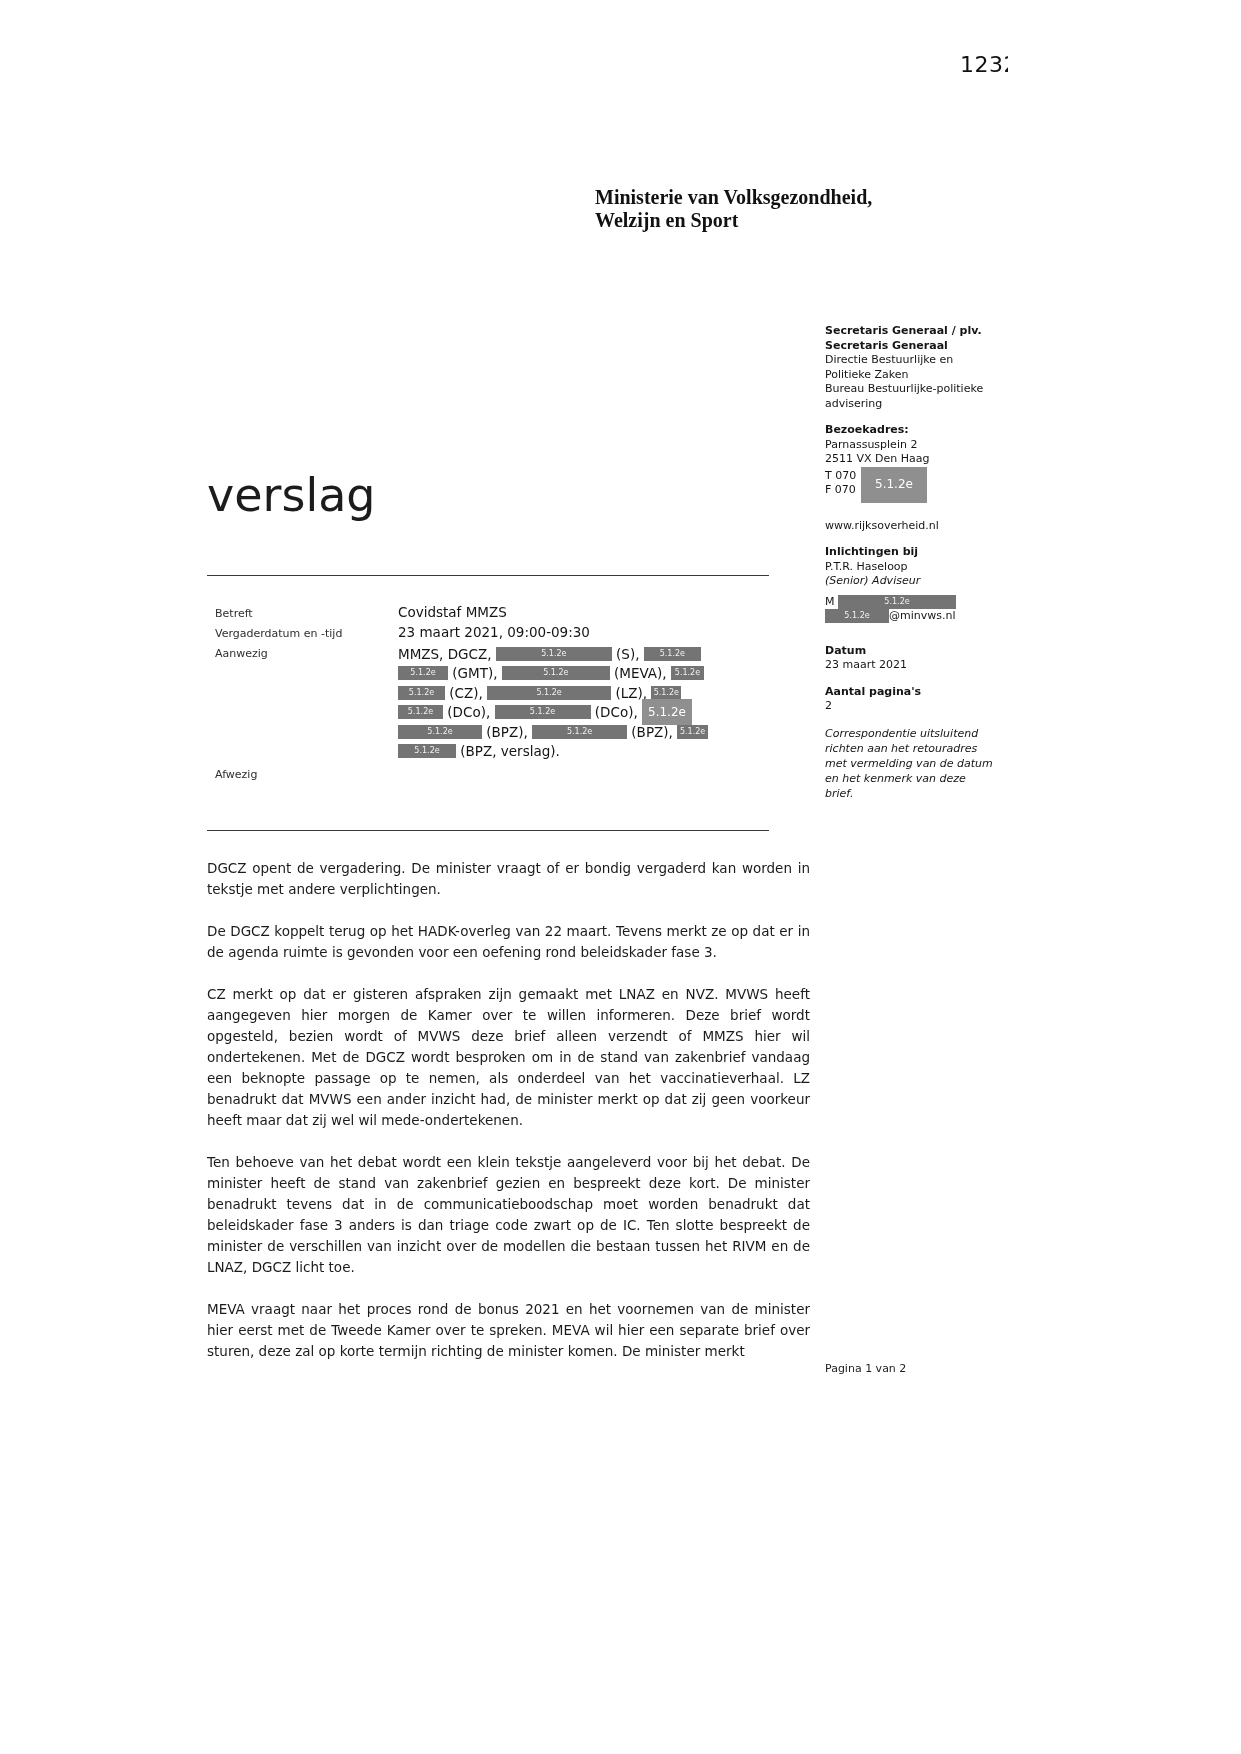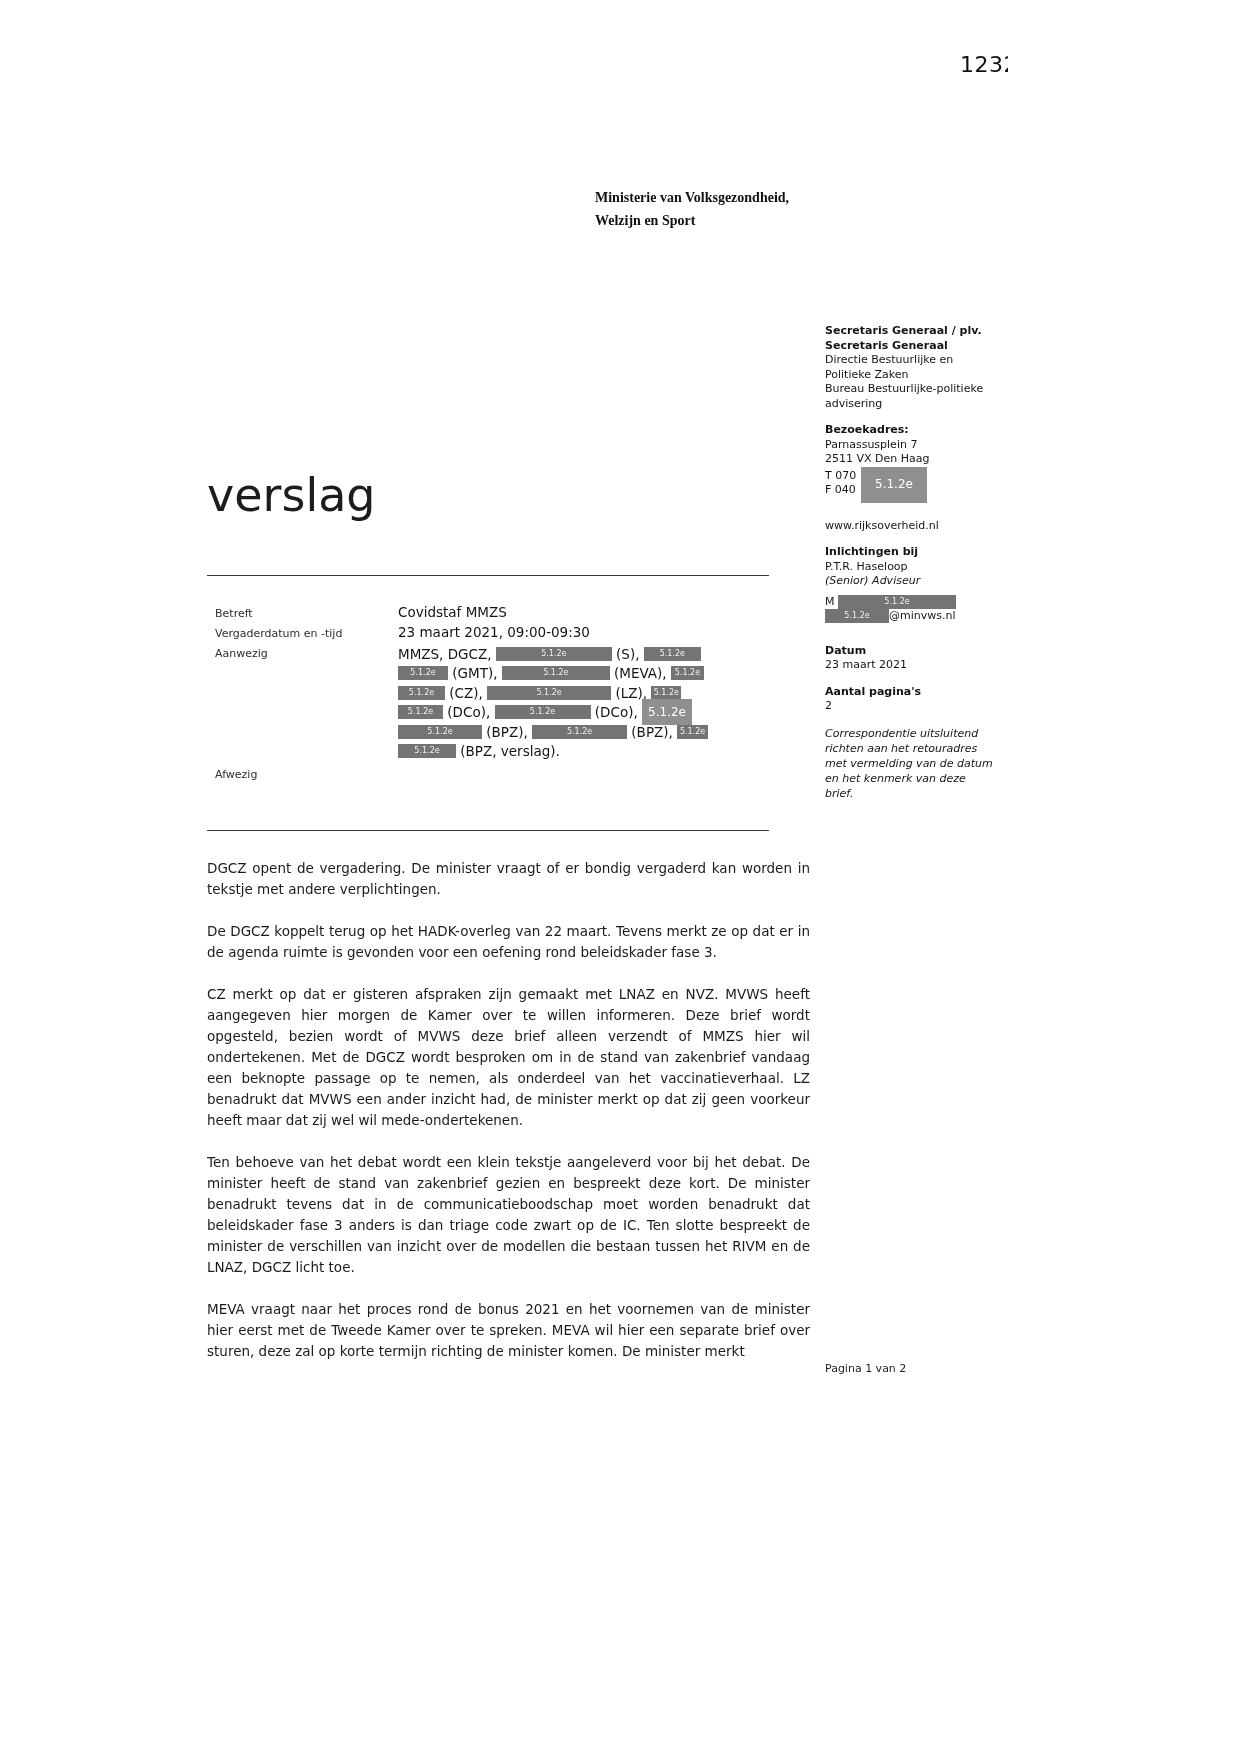--- a/index.html
+++ b/index.html
@@ -2,21 +2,21 @@
 <html><head>
 <meta charset="utf-8">
 <style>
   * { margin:0; padding:0; box-sizing:border-box; }
   html,body { background:#ffffff; }
   .page {
     position:relative; width:1008px; height:1754px; background:#ffffff;
     font-family:"DejaVu Sans", sans-serif; color:#1b1b1b; overflow:hidden;
   }
   .doc-number { position:absolute; top:52px; left:960px; font-size:22px; letter-spacing:0.5px; color:#111; }
-  .ministry { position:absolute; top:186px; left:595px; font-family:"Liberation Serif", serif; font-size:14px; font-weight:700; line-height:23px; color:#111; }
+  .ministry { position:absolute; top:186px; left:595px; font-family:"Liberation Serif", serif; font-size:20px; font-weight:700; line-height:23px; color:#111; }
 
   .sidebar { position:absolute; left:825px; top:324px; width:170px; font-size:11px; line-height:14.5px; color:#151515; }
   .sb-bold { font-weight:700; }
   .sb-italic { font-style:italic; }
   .sb-gap { height:12px; }
   .sb-gap-sm { height:6px; }
   .sb-gap-lg { height:20px; }
   .sb-note { line-height:15px; }
 
   .redact {
@@ -66,26 +66,26 @@
       </div>
     <div>
         <div>Directie Bestuurlijke en</div>
         <div>Politieke Zaken</div>
         <div>Bureau Bestuurlijke-politieke</div>
         <div>advisering</div>
       </div>
     <div class="sb-gap"></div>
     <div class="sb-bold">Bezoekadres:</div>
     <div>
-        <div>Parnassusplein 7</div>
+        <div>Parnassusplein 2</div>
         <div>2511 VX  Den Haag</div>
       </div>
     <div class="phone-row">
       <div>T  070</div>
-      <div>F  040</div>
+      <div>F  070</div>
       <span class="phone-box">5.1.2e</span>
     </div>
     <div class="sb-gap"></div>
     <div>www.rijksoverheid.nl</div>
     <div class="sb-gap"></div>
     <div class="sb-bold">Inlichtingen bij</div>
     <div>P.T.R. Haseloop</div>
     <div class="sb-italic">(Senior) Adviseur</div>
     <div class="sb-gap-sm"></div>
     <div><span>M </span><span class="redact" style="width:118px">5.1.2e</span></div>

